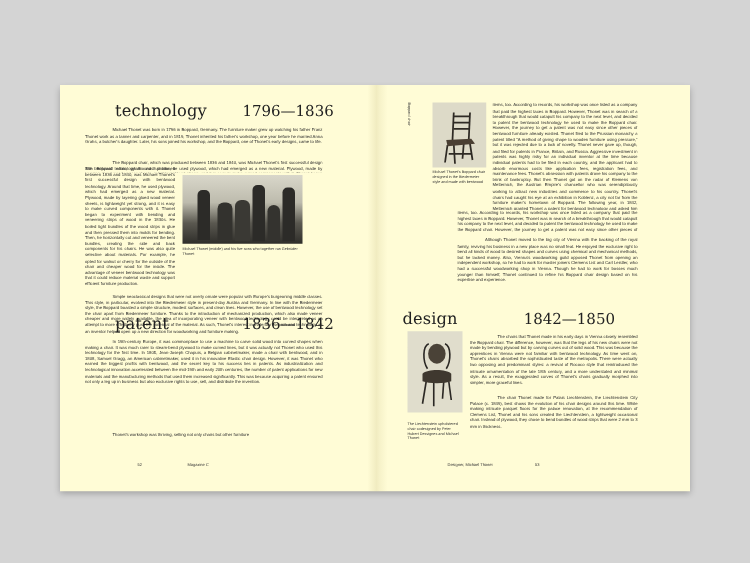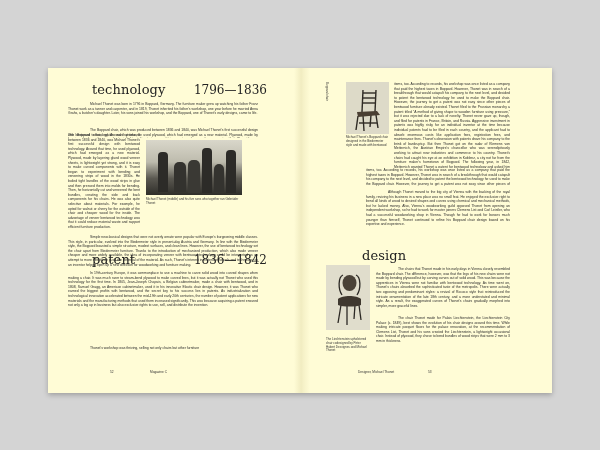--- a/index.html
+++ b/index.html
@@ -99,22 +99,23 @@
       <span>items, too. According to records, his workshop was once listed as a company that paid the highest taxes in Boppard. However, Thonet was in search of a breakthrough that would catapult his company to the next level, and decided to patent the bentwood technology he used to make the Boppard chair. However, the journey to get a patent was not easy since other pieces of bentwood furniture already existed. Thonet filed to the Prussian monarchy a patent titled "A method of giving shape to wooden furniture using pressure," but it was rejected due to a lack of novelty. Thonet never gave up, though, and filed for patents in France, Britain, and Russia. Aggressive investment in patents was highly risky for an individual inventor at the time because individual patents had to be filed in each country, and the applicant had to absorb enormous costs like application fees, registration fees, and maintenance fees. Thonet's obsession with patents drove his company to the brink of bankruptcy. But then Thonet got on the radar of Klemens von Metternich, the Austrian Empire's chancellor who was serendipitously working to attract new industries and commerce to his country. Thonet's chairs had caught his eye at an exhibition in Koblenz, a city not far from the furniture maker's hometown of Boppard. The following year, in 1842, Metternich granted Thonet a patent for bentwood technology and asked him to move shop to Vienna. Thonet had no choice but to accept this offer, as his company was in serious debt due to his patent obsession and creditors had started to repossess his family's assets. That year, Thonet, his wife, and his five sons moved to Vienna, Austria. He was 46 years old.</span>
     </div>
     <div class="p" style="left:66px;top:100px;width:144px;height:18px;overflow:hidden;">
       <span>items, too. According to records, his workshop was once listed as a company that paid the highest taxes in Boppard. However, Thonet was in search of a breakthrough that would catapult his company to the next level, and decided to patent the bentwood technology he used to make the Boppard chair. However, the journey to get a patent was not easy since other pieces of bentwood furniture already existed. Thonet filed to the Prussian monarchy a patent titled "A method of giving shape to wooden furniture using pressure," but it was rejected due to a lack of novelty. Thonet never gave up, though, and filed for patents in France, Britain, and Russia. Aggressive investment in patents was highly risky for an individual inventor at the time because individual patents had to be filed in each country, and the applicant had to absorb enormous costs like application fees, registration fees, and maintenance fees. Thonet's obsession with patents drove his company to the brink of bankruptcy. But then Thonet got on the radar of Klemens von Metternich, the Austrian Empire's chancellor who was serendipitously working to attract new industries and commerce to his country. Thonet's chairs had caught his eye at an exhibition in Koblenz, a city not far from the furniture maker's hometown of Boppard. The following year, in 1842, Metternich granted Thonet a patent for bentwood technology and asked him to move shop to Vienna. Thonet had no choice but to accept this offer, as his company was in serious debt due to his patent obsession and creditors had started to repossess his family's assets. That year, Thonet, his wife, and his five sons moved to Vienna, Austria. He was 46 years old.</span>
     </div>
 
     <div class="p" style="left:66px;top:122px;width:144px;">
       <span class="ind"></span><span>Although Thonet moved to the big city of Vienna with the backing of the royal family, reviving his business in a new place was no small feat. He enjoyed the exclusive right to bend all kinds of wood to desired shapes and curves using chemical and mechanical methods, but he lacked money. Also, Vienna's woodworking guild opposed Thonet from opening an independent workshop, so he had to work for master joiners Clemens List and Carl Leistler, who had a successful woodworking shop in Vienna. Though he had to work for bosses much younger than himself, Thonet continued to refine his Boppard chair design based on his expertise and experience.</span>
     </div>
 
-    <div class="h-row" style="left:22px;top:180px;width:170px;margin-left:40px;">
+    <div class="h-row" style="left:22px;top:180px;width:170px;">
       <span class="h-title">design</span>
+      <span class="h-years">1842—1850</span>
     </div>
 
     <div class="vlabel" style="left:29px;top:198px;">Liechtenstein chair</div>
 
     <div class="photo" style="left:26px;top:197px;width:44px;height:65px;background:#e0ddcc;">
       <svg width="44" height="65" viewBox="0 0 44 65">
         <g stroke="#2b2824" stroke-width="1.3" fill="none">
           <path d="M17 10 C12 12 12 24 16 30"></path>
           <path d="M30 10 C35 12 35 24 31 30"></path>
           <path d="M15 40 L12 58"></path>

